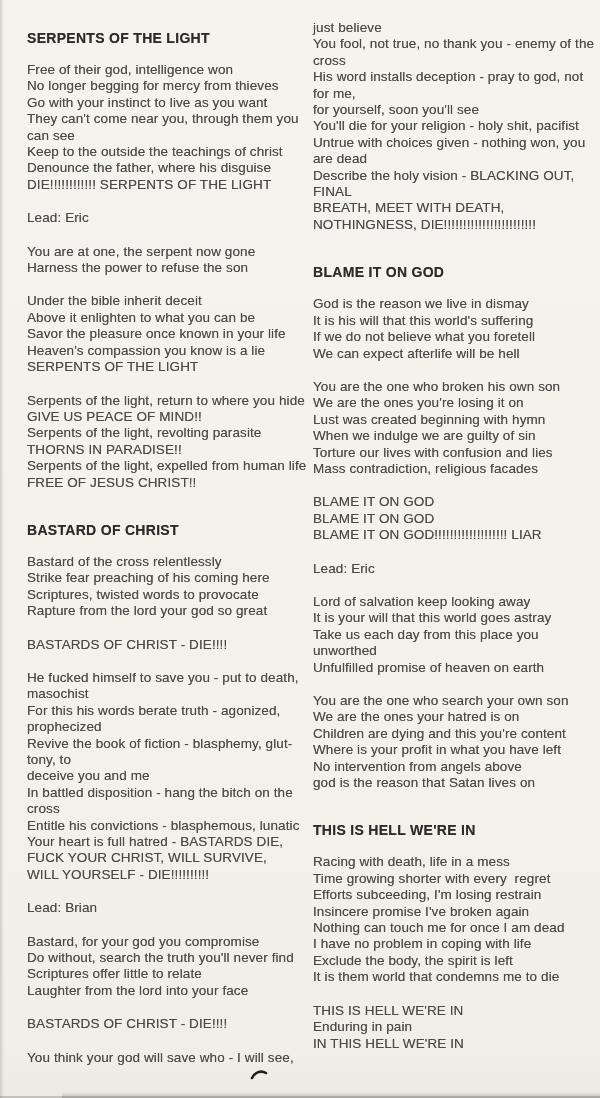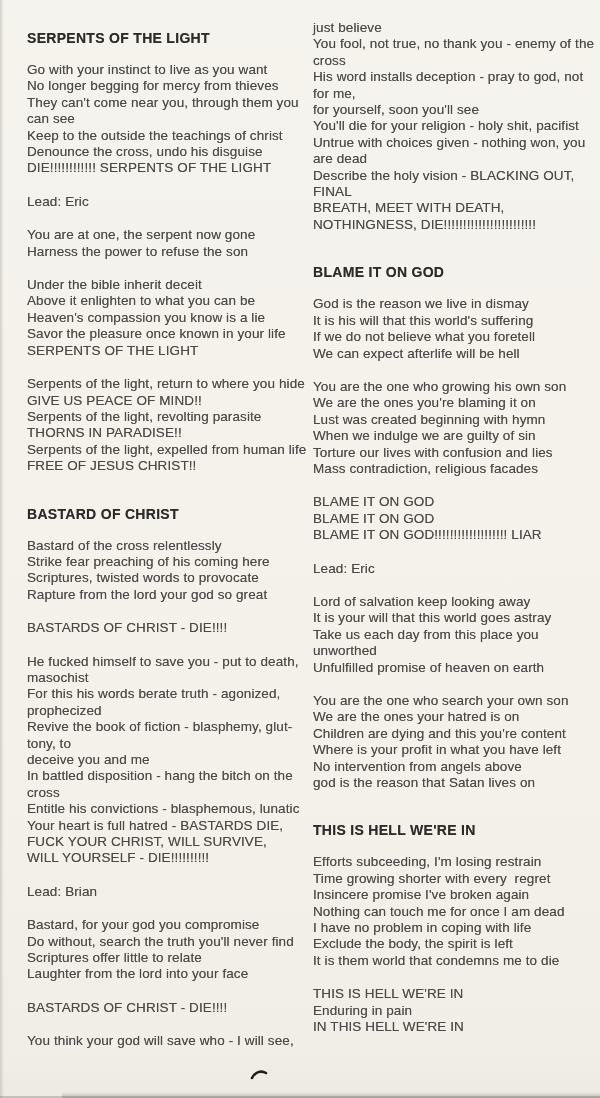--- a/index.html
+++ b/index.html
@@ -51,40 +51,41 @@
   }
   .ink-mark { position: absolute; left: 249px; top: 1068px; }
 </style>
 </head>
 <body>
 
 <div class="paper">
   <div class="col col-left">
       <div class="song-heading">SERPENTS OF THE LIGHT</div>
       <div class="stanza">
+        <div class="line">Free of their god, intelligence won</div>
+        <div class="line">No longer begging for mercy from thieves</div>
         <div class="line">Go with your instinct to live as you want</div>
-        <div class="line">No longer begging for mercy from thieves</div>
         <div class="line">They can't come near you, through them you</div>
         <div class="line">can see</div>
         <div class="line">Keep to the outside the teachings of christ</div>
-        <div class="line">Denounce the cross, undo his disguise</div>
+        <div class="line">Denounce the father, where his disguise</div>
         <div class="line">DIE!!!!!!!!!!!! SERPENTS OF THE LIGHT</div>
       </div>
       <div class="stanza">
         <div class="line">Lead: Eric</div>
       </div>
       <div class="stanza">
         <div class="line">You are at one, the serpent now gone</div>
         <div class="line">Harness the power to refuse the son</div>
       </div>
       <div class="stanza">
         <div class="line">Under the bible inherit deceit</div>
         <div class="line">Above it enlighten to what you can be</div>
+        <div class="line">Savor the pleasure once known in your life</div>
         <div class="line">Heaven's compassion you know is a lie</div>
-        <div class="line">Savor the pleasure once known in your life</div>
         <div class="line">SERPENTS OF THE LIGHT</div>
       </div>
       <div class="stanza">
         <div class="line">Serpents of the light, return to where you hide</div>
         <div class="line">GIVE US PEACE OF MIND!!</div>
         <div class="line">Serpents of the light, revolting parasite</div>
         <div class="line">THORNS IN PARADISE!!</div>
         <div class="line">Serpents of the light, expelled from human life</div>
         <div class="line">FREE OF JESUS CHRIST!!</div>
       </div>
@@ -146,22 +147,22 @@
         <div class="line">NOTHINGNESS, DIE!!!!!!!!!!!!!!!!!!!!!!!!</div>
       </div>
       <div class="song-heading">BLAME IT ON GOD</div>
       <div class="stanza">
         <div class="line">God is the reason we live in dismay</div>
         <div class="line">It is his will that this world's suffering</div>
         <div class="line">If we do not believe what you foretell</div>
         <div class="line">We can expect afterlife will be hell</div>
       </div>
       <div class="stanza">
-        <div class="line">You are the one who growing his own son</div>
-        <div class="line">We are the ones you're blaming it on</div>
+        <div class="line">You are the one who broken his own son</div>
+        <div class="line">We are the ones you're losing it on</div>
         <div class="line">Lust was created beginning with hymn</div>
         <div class="line">When we indulge we are guilty of sin</div>
         <div class="line">Torture our lives with confusion and lies</div>
         <div class="line">Mass contradiction, religious facades</div>
       </div>
       <div class="stanza">
         <div class="line">BLAME IT ON GOD</div>
         <div class="line">BLAME IT ON GOD</div>
         <div class="line">BLAME IT ON GOD!!!!!!!!!!!!!!!!!!! LIAR</div>
       </div>
@@ -178,22 +179,23 @@
       <div class="stanza">
         <div class="line">You are the one who search your own son</div>
         <div class="line">We are the ones your hatred is on</div>
         <div class="line">Children are dying and this you're content</div>
         <div class="line">Where is your profit in what you have left</div>
         <div class="line">No intervention from angels above</div>
         <div class="line">god is the reason that Satan lives on</div>
       </div>
       <div class="song-heading">THIS IS HELL WE'RE IN</div>
       <div class="stanza">
+        <div class="line">Racing with death, life in a mess</div>
+        <div class="line">Time growing shorter with every  regret</div>
         <div class="line">Efforts subceeding, I'm losing restrain</div>
-        <div class="line">Time growing shorter with every  regret</div>
         <div class="line">Insincere promise I've broken again</div>
         <div class="line">Nothing can touch me for once I am dead</div>
         <div class="line">I have no problem in coping with life</div>
         <div class="line">Exclude the body, the spirit is left</div>
         <div class="line">It is them world that condemns me to die</div>
       </div>
       <div class="stanza">
         <div class="line">THIS IS HELL WE'RE IN</div>
         <div class="line">Enduring in pain</div>
         <div class="line">IN THIS HELL WE'RE IN</div>

